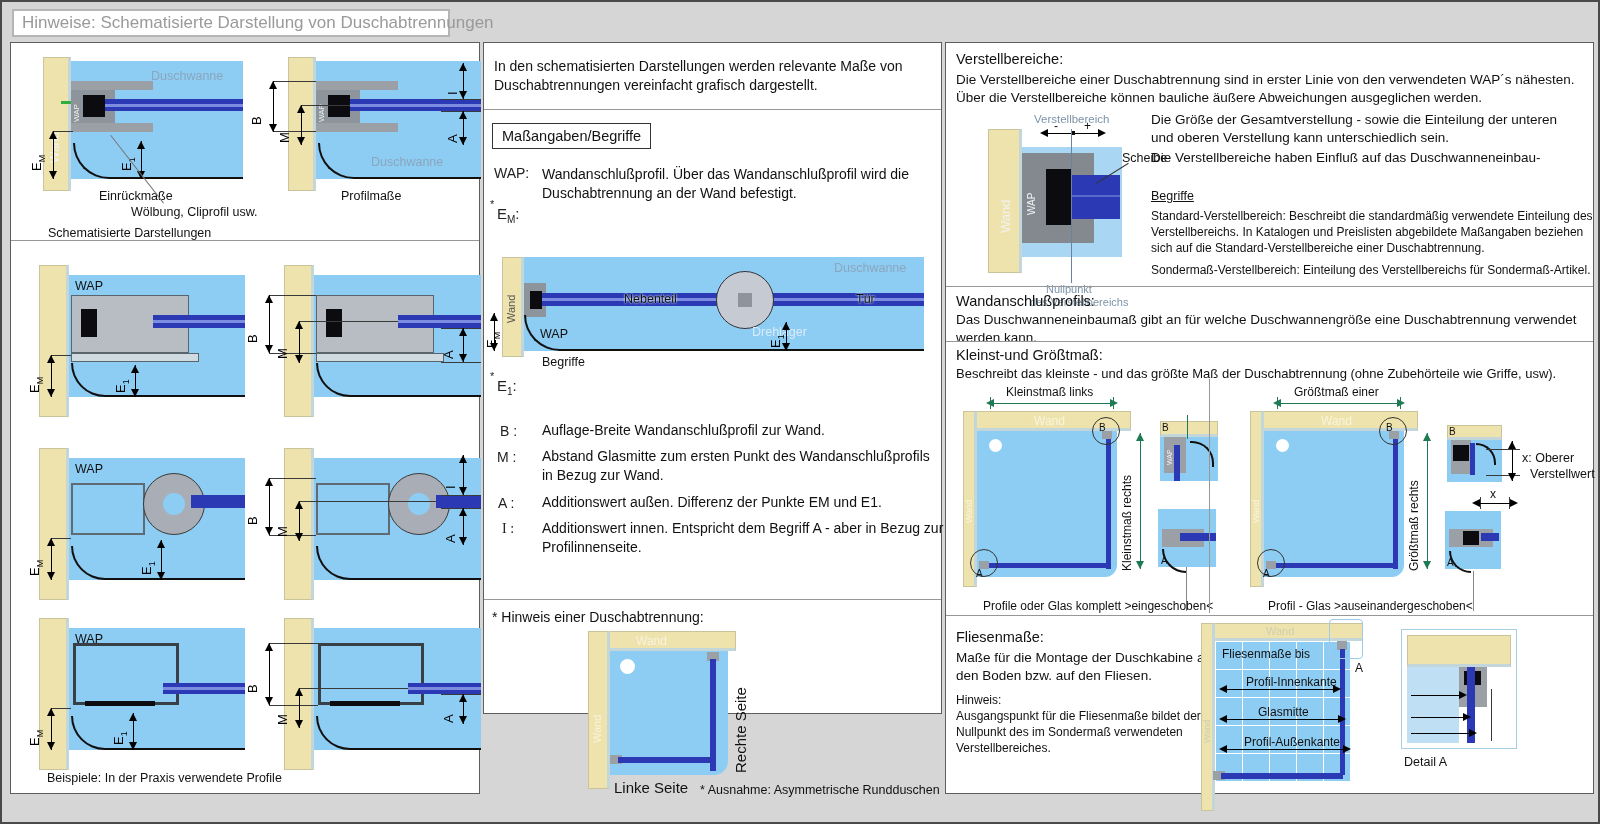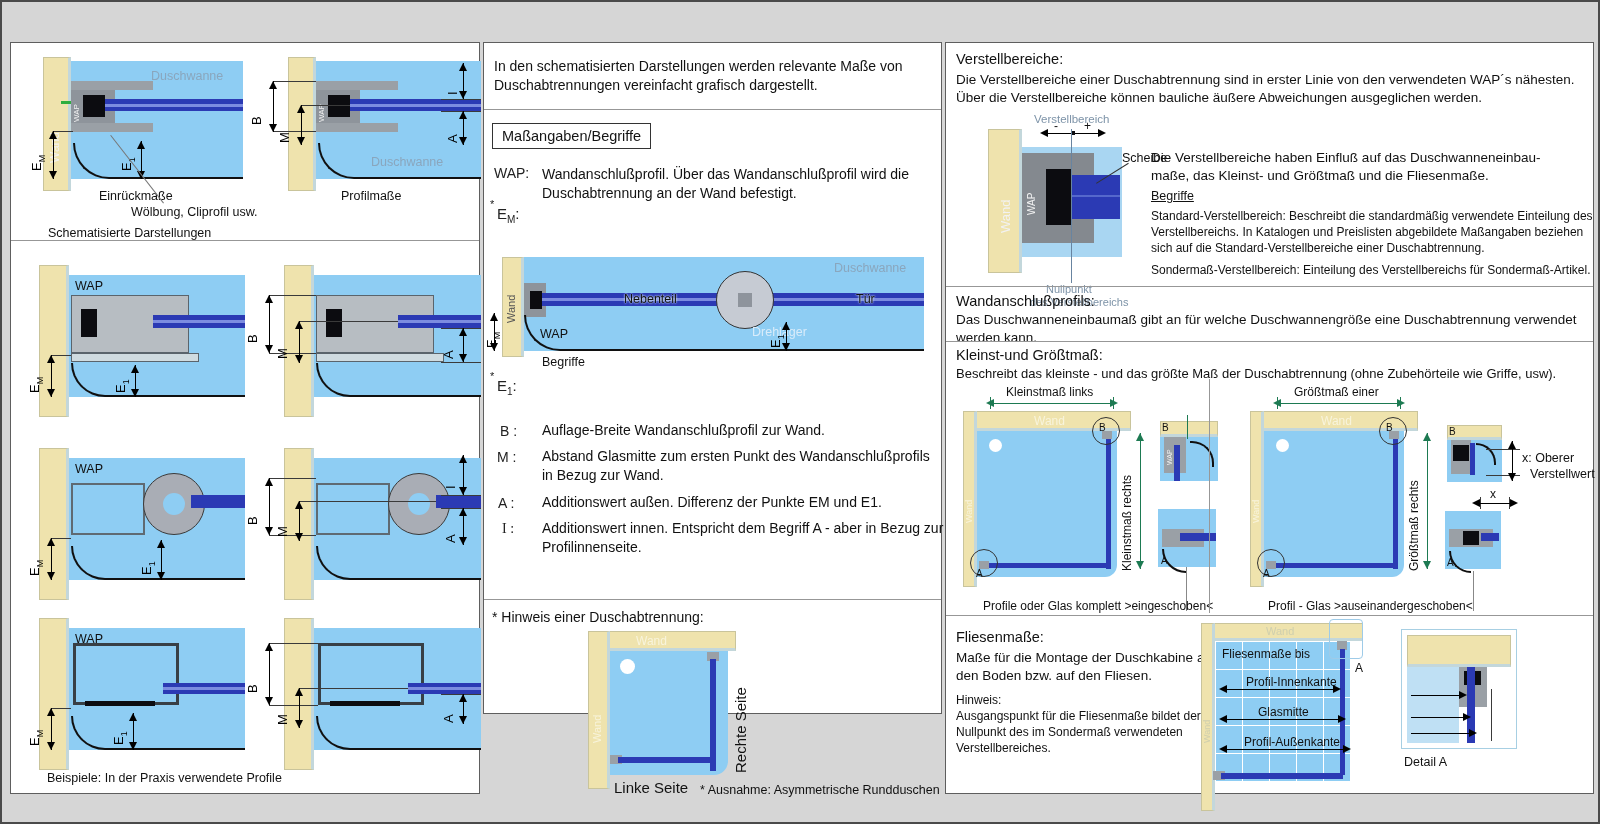--- a/index.html
+++ b/index.html
@@ -52,20 +52,21 @@
 .curveTR{position:absolute;border-right:2px solid #101010;border-top:2px solid #101010;border-top-right-radius:22px}
 .tiles{position:absolute;background-color:#8ecdf3;background-image:linear-gradient(#fff 1px,transparent 1px),linear-gradient(90deg,#fff 1px,transparent 1px);background-size:27px 28px}
 .mbox{position:absolute;border:1px solid #333;padding:4px 9px;font-size:14.5px;background:#fff;white-space:nowrap}
 .shadowtxt{text-shadow:0 0 2px #cfe0f5,0 0 2px #cfe0f5}
 .wandtop{position:absolute;color:#f8f4dc;font-size:12px;white-space:nowrap}
 </style>
 </head>
 <body>
 
 <div class="canvas">
+  <div class="titlebox">Hinweise: Schematisierte Darstellung von Duschabtrennungen</div>
 
   <div class="panel" style="left:8px;top:40px;width:470px;height:752px">
 
     <div class="tray" style="left:60px;top:18px;width:172px;height:118px"></div>
     <div class="dwlab" style="left:140px;top:26px">Duschwanne</div>
     <div class="wall" style="left:32px;top:14px;width:28px;height:134px"></div>
     <div class="vtx wlab" style="left:37px;top:40px;height:80px">Wand</div>
     <div class="gray" style="left:60px;top:38px;width:82px;height:9px"></div>
     <div class="gray" style="left:60px;top:80px;width:82px;height:9px"></div>
     <div class="gray" style="left:60px;top:47px;width:44px;height:33px;background:#8e949b"></div>
@@ -347,22 +348,22 @@
     <div class="vtx wlab" style="left:80px;top:132px;height:40px;font-size:10px">WAP</div>
     <div class="blk" style="left:100px;top:126px;width:26px;height:56px"></div>
     <div class="glass" style="left:126px;top:132px;width:48px;height:44px"></div>
     <div class="gstripe" style="left:126px;top:152px;width:48px;height:2px;background:#5568cc"></div>
     <div class="extv" style="left:125px;top:86px;height:154px;background:#6884a0"></div>
     <div class="cap" style="left:176px;top:108px">Scheibe</div>
     <div class="exth" style="left:150px;top:140px;width:38px;transform:rotate(-32deg);transform-origin:0 0;background:#333"></div>
     <div class="cap" style="left:100px;top:240px;color:#7d93a8;font-size:11px">Nullpunkt</div>
     <div class="cap" style="left:84px;top:253px;color:#7d93a8;font-size:11px">des Verstellbereichs</div>
 
+    <div class="txt" style="left:205px;top:68px;width:408px">Die Größe der Gesamtverstellung - sowie die Einteilung der unteren und oberen Verstellung kann unterschiedlich sein.</div>
     <div class="txt" style="left:205px;top:106px;width:432px">Die Verstellbereiche haben Einfluß auf das Duschwanneneinbau-</div>
-    <div class="txt" style="left:205px;top:124px;width:432px">maße, das Kleinst- und Größtmaß und die Fliesenmaße.</div>
     <div class="cap" style="left:205px;top:146px;text-decoration:underline">Begriffe</div>
     <div class="txt small" style="left:205px;top:220px;width:445px">Sondermaß-Verstellbereich: Einteilung des Verstellbereichs für Sondermaß-Artikel.</div>
     <div class="txt small" style="left:205px;top:166px;width:442px">Standard-Verstellbereich: Beschreibt die standardmäßig verwendete Einteilung des Verstellbereichs. In Katalogen und Preislisten abgebildete Maßangaben beziehen sich auf die Standard-Verstellbereiche einer Duschabtrennung.</div>
 
     <div class="hr" style="top:243px"></div>
     <div class="head" style="left:10px;top:250px">Wandanschlußprofils:</div>
     <div class="txt" style="left:10px;top:268px;width:635px">Das Duschwanneneinbaumaß gibt an für welche Duschwannengröße eine Duschabtrennung verwendet werden kann.</div>
     <div class="hr" style="top:298px"></div>
     <div class="head" style="left:10px;top:304px">Kleinst-und Größtmaß:</div>
     <div class="txt" style="left:10px;top:322px;width:645px;font-size:13px">Beschreibt das kleinste - und das größte Maß der Duschabtrennung (ohne Zubehörteile wie Griffe, usw).</div>

